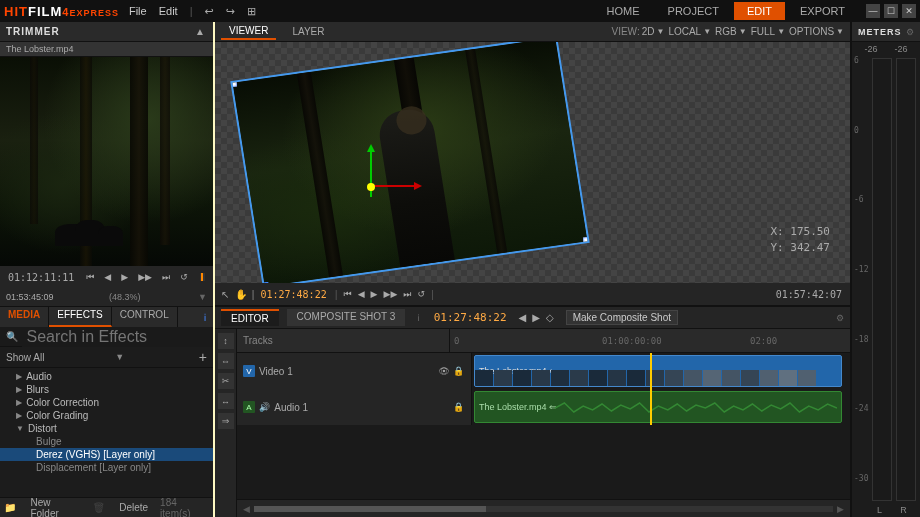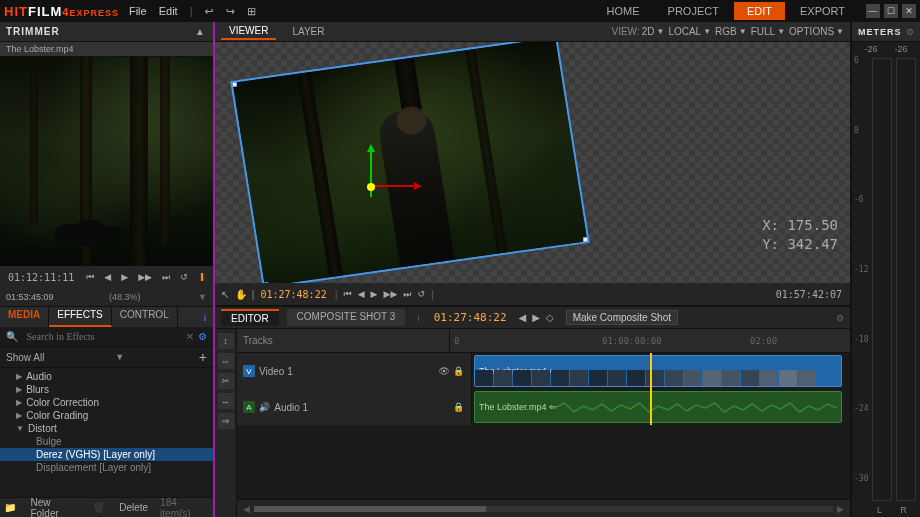--- a/index.html
+++ b/index.html
@@ -305,21 +305,21 @@
       display: flex;
       height: calc(517px - 22px);
       width: 920px;
     }
 
     .left-col {
       width: 215px;
       display: flex;
       flex-direction: column;
       background: #1c1c1c;
-      border-right: 2px solid #a21caf;
+      border-right: 2px solid #fef9c3;
     }
 
     .center-col {
       flex: 1;
       display: flex;
       flex-direction: column;
     }
 
     .center-top {
       height: 285px;
@@ -453,22 +453,22 @@
     
     .viewer-canvas {
       flex: 1;
       background: #333;
       position: relative;
       overflow: hidden;
     }
     .coords-info {
       position: absolute;
       bottom: 28px;
-      right: 12px;
-      font-size: 14px;
+      right: 20px;
+      font-size: 11px;
       color: #aaa;
       font-family: monospace;
       line-height: 1.4;
     }
 
     
     .timeline-status-bar {
       height: 18px;
       background: #252525;
       display: flex;
@@ -575,21 +575,21 @@
 
     <div class="effects-section">
       <div class="effects-tabs">
         <div class="effects-tab" style="color:#e05000;font-weight:bold">MEDIA</div>
         <div class="effects-tab active">EFFECTS</div>
         <div class="effects-tab">CONTROL</div>
         <div style="width:16px;height:20px;background:#2a2a2a;display:flex;align-items:center;justify-content:center;cursor:pointer;margin-left:auto;color:#4488ff;font-size:10px;">ℹ</div>
       </div>
       <div class="effects-search">
         <span style="color:#666;font-size:10px;">🔍</span>
-        <input type="text" style="background: rgb(26, 26, 26); border: none; color: rgb(136, 136, 136); font-size: 10px; flex: 1 1 0%; outline: none; font-family: Liberation Serif, serif;" placeholder="Search in Effects">
+        <input type="text" style="background: rgb(26, 26, 26); border: none; color: rgb(136, 136, 136); font-size: 16px; flex: 1 1 0%; outline: none;" placeholder="Search in Effects">
         <span style="color:#666;font-size:10px;cursor:pointer;">✕</span>
         <span style="color:#4488ff;font-size:10px;cursor:pointer;">⚙</span>
       </div>
       <div class="show-all-row">
         <span style="font-size:10px;color:#aaa;">Show All</span>
         <span style="color:#888;font-size:9px;cursor:pointer;">▼</span>
         <span style="color:#aaa;font-size:14px;cursor:pointer;margin-left:4px;">+</span>
       </div>
       <div class="effects-list">
 

